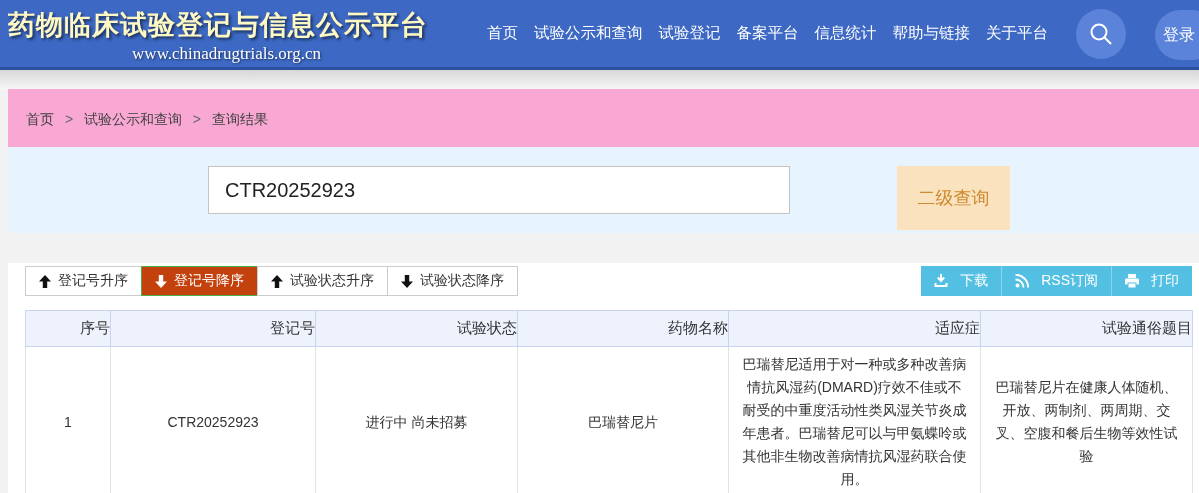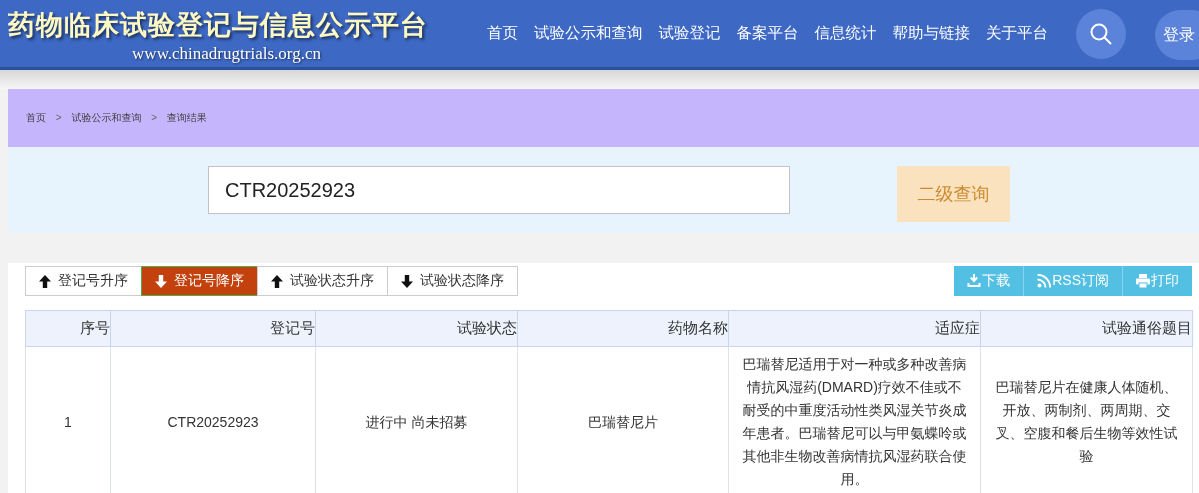--- a/index.html
+++ b/index.html
@@ -23,49 +23,49 @@
     border-radius:26px; background:#5b83d9; display:flex; align-items:center;
     padding-left:8px; cursor:pointer; }
   .login-label { color:#fff; font-size:16px; white-space:nowrap; }
 
   
   .header-shadow { height:19px; background:linear-gradient(#d7d7d7,#f6f6f6); }
 
   .content { margin-left:8px; width:1191px; }
 
   
-  .breadcrumb-bar { background:#c4b5fd; height:58px; padding:22px 0 0 18px;
-    font-size:10px; color:#404040; }
+  .breadcrumb-bar { background:#f9a8d4; height:58px; padding:22px 0 0 18px;
+    font-size:14px; color:#404040; }
   .crumb { cursor:pointer; }
   .crumb-sep { color:#666; margin:0 7px; }
 
   
   .search-section { position:relative; background:#e8f4fd; height:86px; }
   .search-input { position:absolute; left:200px; top:19px; width:582px; height:48px;
     border:1px solid #c3c3c3; background:#fff; font-size:20px; color:#222;
     padding:0 16px; outline:none; font-family:"Liberation Sans", sans-serif; }
   .btn-query { position:absolute; left:782px; top:19px; width:100px; height:48px;
     background:#e9a33b; border:none; color:#fff; font-size:18px; cursor:pointer; }
-  .btn-query2 { position:absolute; left:889px; top:19px; width:113px; height:56px;
+  .btn-query2 { position:absolute; left:889px; top:19px; width:113px; height:64px;
     background:#f9e2bd; border:none; color:#cd8a2e; font-size:18px; cursor:pointer; }
 
   .section-gap { height:30px; }
 
   
   .results-card { background:#fff; min-height:230px; padding-top:3px; }
   .toolbar { display:flex; justify-content:space-between; padding:0 7px 0 17px; }
   .sort-group { display:flex; }
   .sort-btn { display:flex; align-items:center; gap:7px; height:30px; padding:0 13px;
     background:#fff; border:1px solid #ccc; margin-left:-1px; font-size:14px;
     color:#333; cursor:pointer; white-space:nowrap; }
   .sort-btn:first-child { margin-left:0;align-items:center; }
   .sort-btn.active { background:#c2410c; border-color:#4cae4c; color:#fff; }
   .sort-btn svg { display:block; }
   .action-group { display:flex; }
-  .action-btn { display:flex; align-items:center; gap:1px; height:30px; padding:0 13px;
+  .action-btn { display:flex; align-items:center; gap:12px; height:30px; padding:0 13px;
     background:#53bfe2; border:none; border-left:1px solid #86d4ee; color:#fff;
     font-size:14px; cursor:pointer; white-space:nowrap;text-align:center; }
   .action-btn:first-child { border-left:none; }
 
   
   table.results { border-collapse:collapse; table-layout:fixed;
     margin:14px 7px 0 17px; width:1167px; }
   .results th { background:#edf2fd; border:1px solid #c9d5ef; height:36px;
     font-size:15px; font-weight:normal; color:#333;text-align:right; }
   .results td { background:#fff; border:1px solid #dee2ea; height:140px;

